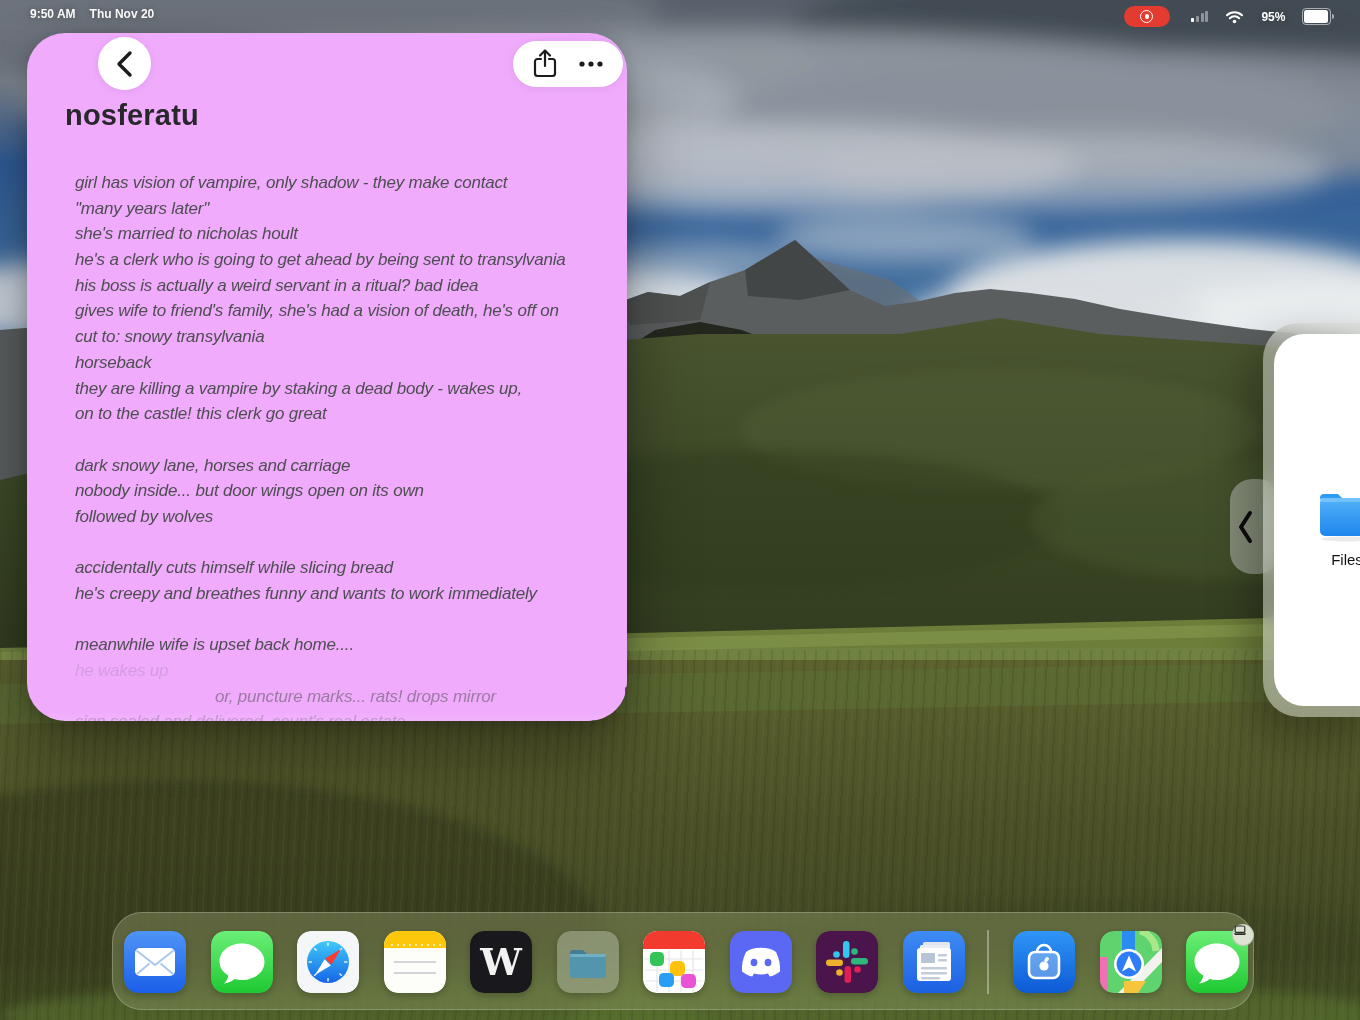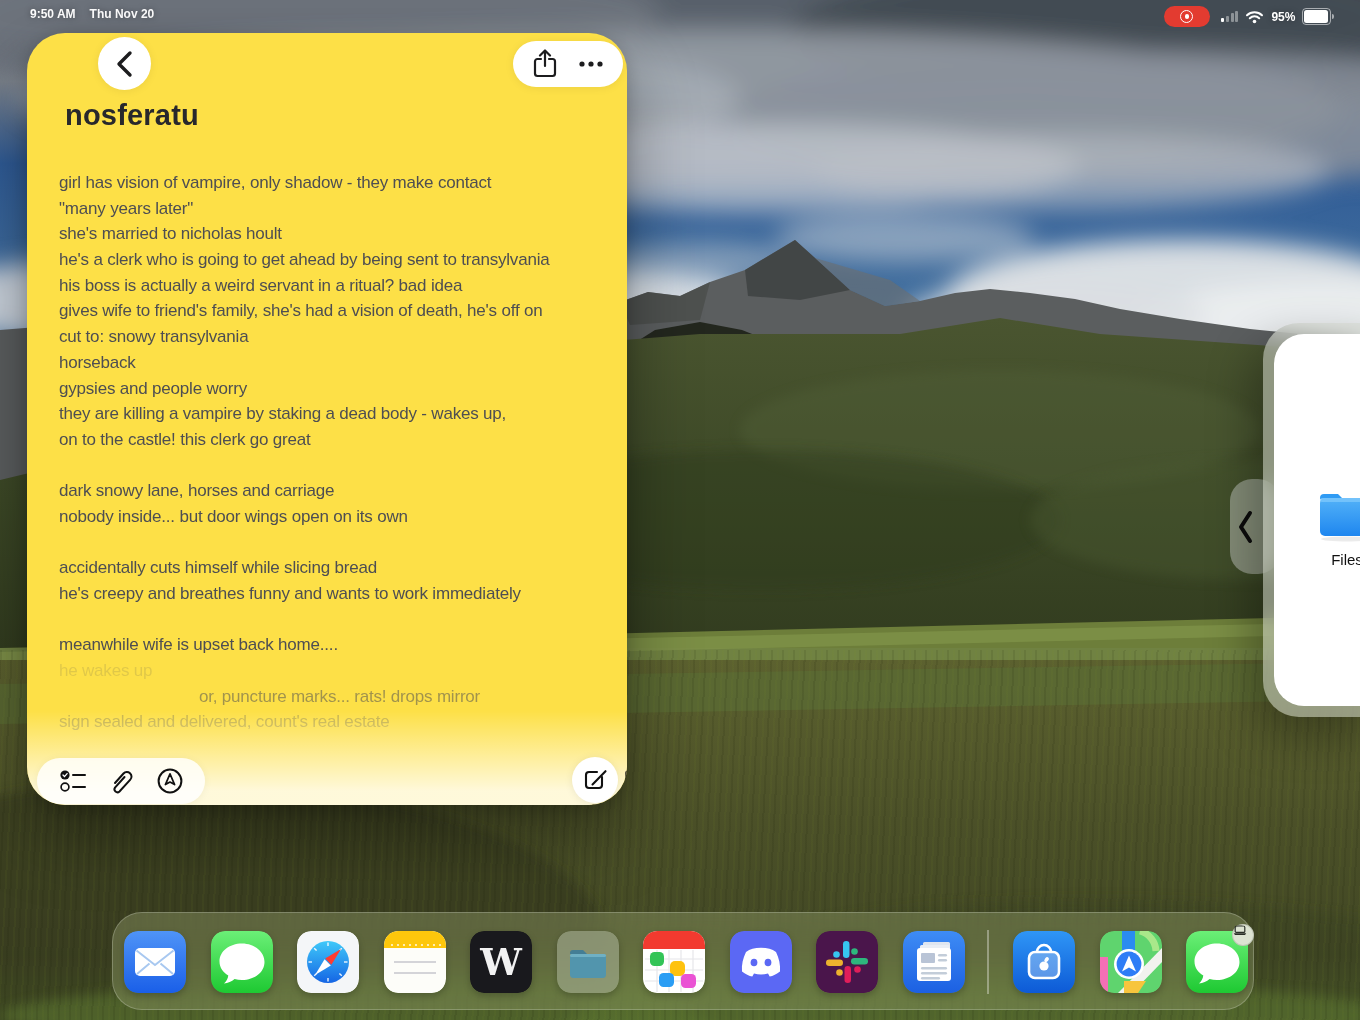--- a/index.html
+++ b/index.html
@@ -6,43 +6,43 @@
   .screen{position:relative;width:1360px;height:1020px;overflow:hidden;
           font-family:"Liberation Sans",sans-serif;-webkit-font-smoothing:antialiased;}
   .wall{position:absolute;inset:0;}
   .grass-tex{position:absolute;left:0;top:650px;width:1360px;height:370px;
     background:repeating-linear-gradient(93deg,rgba(20,25,5,.10) 0 2px,rgba(255,255,255,0) 2px 6px,rgba(120,140,40,.08) 6px 8px,rgba(255,255,255,0) 8px 11px);
     pointer-events:none;}
   
   .statusbar{position:absolute;left:0;top:0;width:100%;height:30px;color:#fff;
     font-size:12px;font-weight:700;text-shadow:0 0 6px rgba(0,0,0,.35);}
   .sb-left{position:absolute;left:30px;top:7px;display:flex;gap:14px;}
-  .sb-right{position:absolute;right:26px;top:6px;display:flex;align-items:center;gap:7px;}
+  .sb-right{position:absolute;right:26px;top:6px;display:flex;align-items:center;gap:17px;}
   .rec-pill{width:46px;height:21px;border-radius:11px;background:#e33b30;display:flex;align-items:center;justify-content:center;}
   .rec-ring{width:11px;height:11px;border:1.8px solid #fff;border-radius:50%;display:flex;align-items:center;justify-content:center;}
   .rec-dot{width:4.5px;height:4.5px;background:#fff;border-radius:50%;}
   .cellbars{display:flex;align-items:flex-end;gap:1.8px;height:11px;margin-left:4px;}
   .cellbars i{display:block;width:3px;border-radius:1px;background:rgba(255,255,255,.4);}
   .cellbars i:nth-child(1){height:4px;background:#fff;}
   .cellbars i:nth-child(2){height:6.5px;}
   .cellbars i:nth-child(3){height:9px;}
   .cellbars i:nth-child(4){height:11px;}
   .batt{display:flex;align-items:center;gap:1px;}
   .batt-body{width:25px;height:13px;border:1px solid rgba(255,255,255,.55);border-radius:4px;padding:1px;}
   .batt-fill{height:100%;width:95%;background:#fff;border-radius:2.5px;}
   .batt-nub{width:1.6px;height:4.6px;background:rgba(255,255,255,.55);border-radius:0 2px 2px 0;}
   
-  .notewin{position:absolute;left:27px;top:33px;width:600px;height:772px;background:#fde047;
+  .notewin{position:absolute;left:27px;top:33px;width:600px;height:688px;background:#f0abfc;
     border-radius:38px;box-shadow:0 30px 70px rgba(0,0,0,.38),0 4px 18px rgba(0,0,0,.18);overflow:hidden;}
   .backbtn{position:absolute;left:71px;top:4px;width:53px;height:53px;border-radius:50%;
     background:#fff;box-shadow:0 1px 10px rgba(0,0,0,.07);display:flex;align-items:center;justify-content:center;}
   .actpill{position:absolute;left:486px;top:8px;width:110px;height:46px;border-radius:23px;background:#fff;
     box-shadow:0 1px 10px rgba(0,0,0,.07);display:flex;align-items:center;justify-content:space-evenly;}
   .ntitle{position:absolute;left:38px;top:66px;font-size:29px;font-weight:700;color:#28282c;letter-spacing:.2px;}
-  .nbody{position:absolute;left:32px;top:137px;width:560px;color:#4e4e52;font-size:17px;letter-spacing:-.2px;}
+  .nbody{position:absolute;left:48px;top:137px;width:560px;color:#4e4e52;font-size:17px;letter-spacing:-.2px;font-style:italic;}
   .nline{height:25.7px;line-height:25.7px;white-space:nowrap;}
   .fade1{opacity:.16;}
   .fade2{opacity:.52;padding-left:140px;}
   .fade3{opacity:.30;}
   .nfade{position:absolute;left:0;top:678px;width:100%;height:94px;
     background:linear-gradient(180deg,rgba(255,255,255,0) 0%,rgba(255,255,255,.8) 85%);pointer-events:none;}
   .ntoolbar{position:absolute;left:10px;top:725px;width:168px;height:46px;border-radius:23px;
     background:rgba(255,255,255,.82);box-shadow:0 1px 8px rgba(0,0,0,.05);
     display:flex;align-items:center;justify-content:space-evenly;}
   .composebtn{position:absolute;left:545px;top:724px;width:46px;height:46px;border-radius:50%;background:#fff;
@@ -199,26 +199,26 @@
 
   <div class="nbody">
     <div class="nline">girl has vision of vampire, only shadow - they make contact</div>
     <div class="nline">"many years later"</div>
     <div class="nline">she's married to nicholas hoult</div>
     <div class="nline">he's a clerk who is going to get ahead by being sent to transylvania</div>
     <div class="nline">his boss is actually a weird servant in a ritual? bad idea</div>
     <div class="nline">gives wife to friend's family, she's had a vision of death, he's off on</div>
     <div class="nline">cut to: snowy transylvania</div>
     <div class="nline">horseback</div>
-    <div class="nline">gypsies and people worry</div>
     <div class="nline">they are killing a vampire by staking a dead body - wakes up,</div>
     <div class="nline">on to the castle! this clerk go great</div>
     <div class="nline"></div>
     <div class="nline">dark snowy lane, horses and carriage</div>
     <div class="nline">nobody inside... but door wings open on its own</div>
+    <div class="nline">followed by wolves</div>
     <div class="nline"></div>
     <div class="nline">accidentally cuts himself while slicing bread</div>
     <div class="nline">he's creepy and breathes funny and wants to work immediately</div>
     <div class="nline"></div>
     <div class="nline">meanwhile wife is upset back home....</div>
     <div class="nline fade1">he wakes up</div>
     <div class="nline fade2">or, puncture marks... rats! drops mirror</div>
     <div class="nline fade3">sign sealed and delivered, count's real estate</div>
   </div>
 

